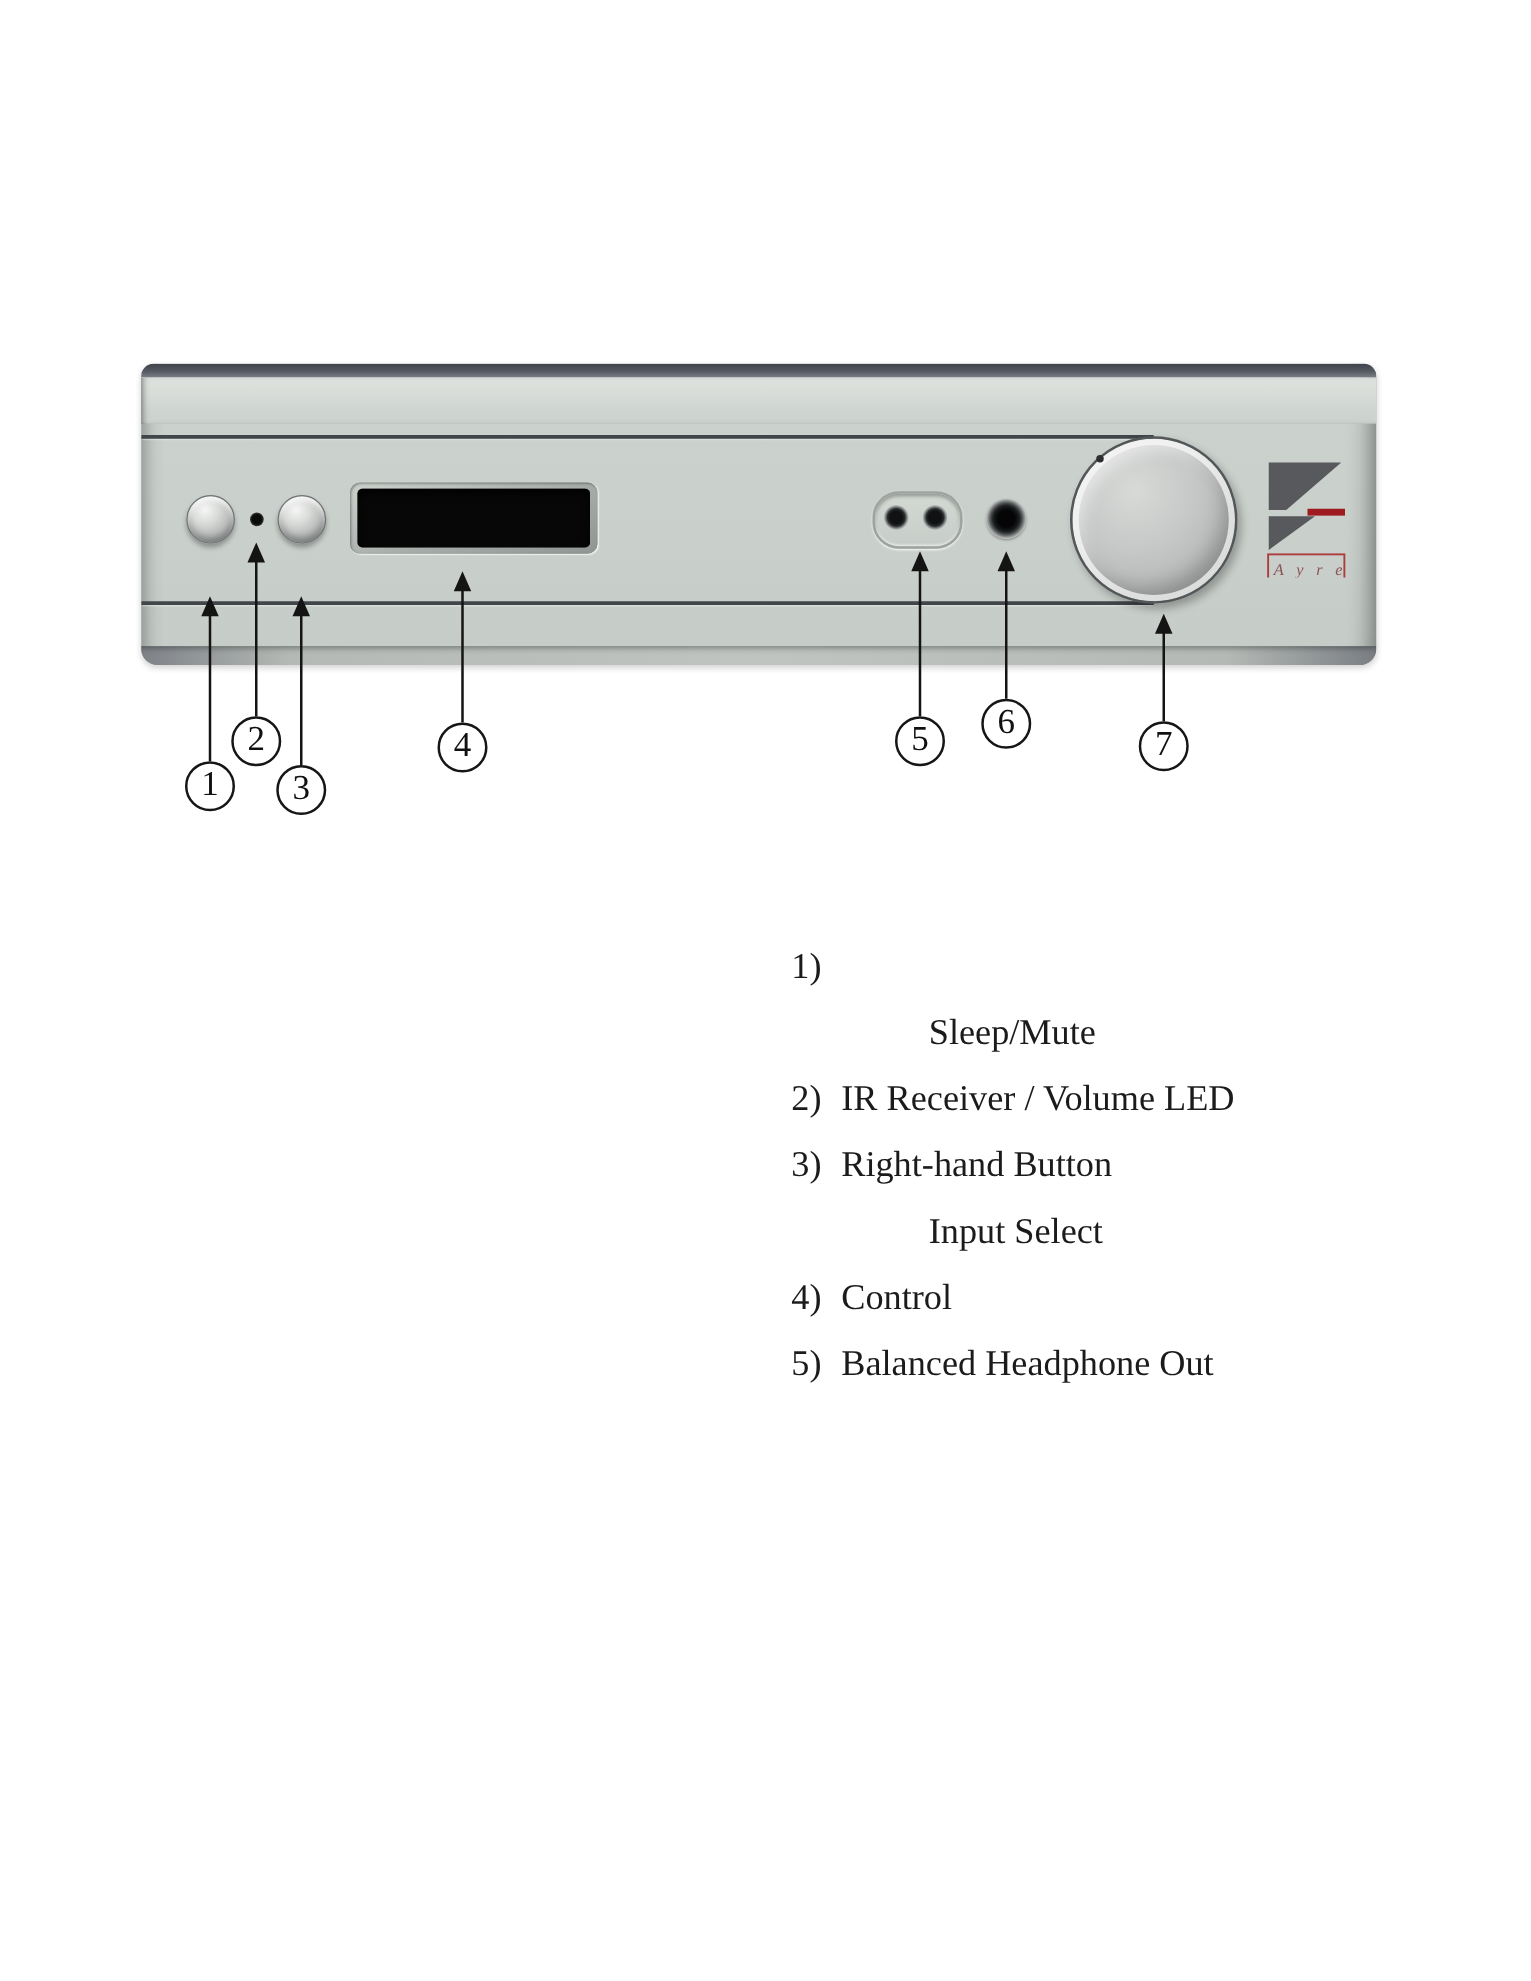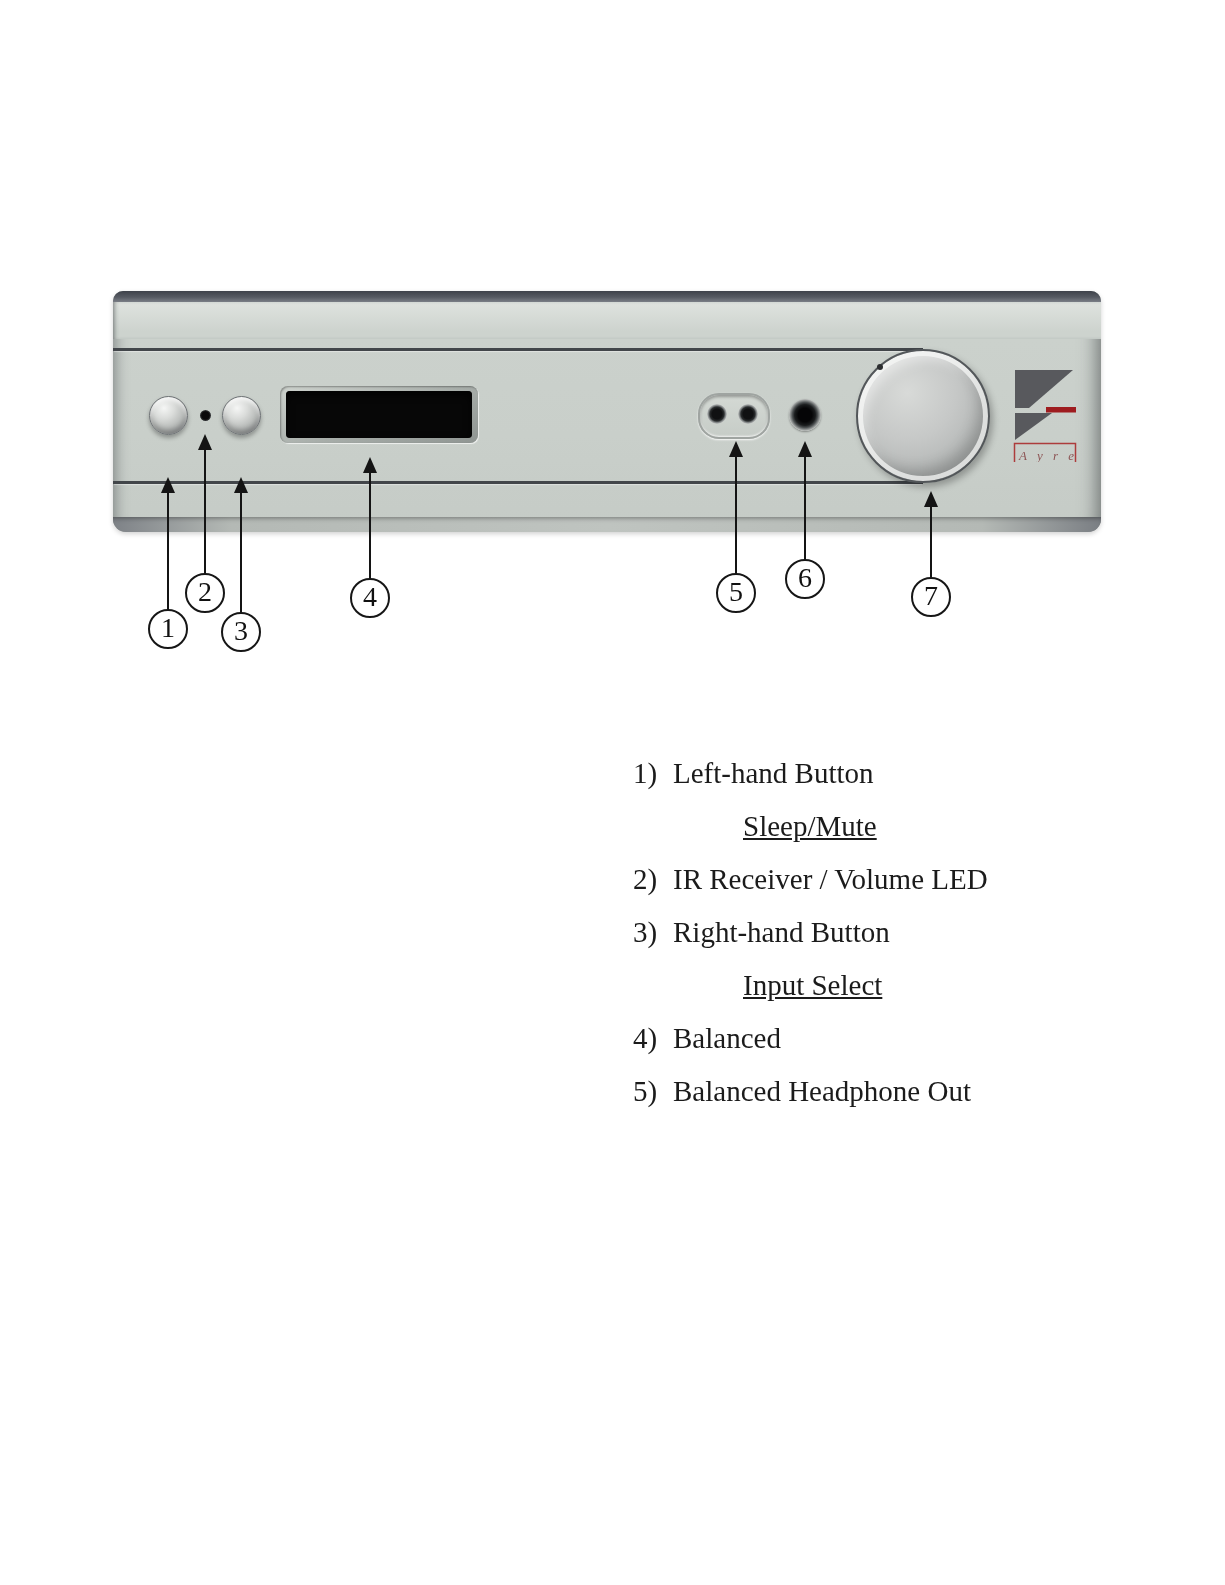--- a/index.html
+++ b/index.html
@@ -70,21 +70,21 @@
   .cline{position:absolute;top:13px;left:19px;width:2.4px;background:#141414;}
   .ccircle{position:absolute;bottom:0;left:0;width:40px;height:40px;border-radius:50%;
            border:2.5px solid #161616;background:#ffffff;box-sizing:border-box;
            display:flex;align-items:center;justify-content:center;
            font-size:28px;color:#111;line-height:1;padding-bottom:2px;}
 
   
   .legend{position:absolute;left:633px;top:747px;font-size:29px;color:#1b1b1b;}
   .lrow{display:flex;height:53px;line-height:53px;white-space:nowrap;}
   .lnum{width:40px;}
-  .lsub{height:53px;line-height:53px;padding-left:110px;white-space:nowrap;text-decoration:underline;}
+  .lsub{height:53px;line-height:53px;padding-left:110px;white-space:nowrap;}
 
   
   .pagenum{position:absolute;left:1066px;top:1453px;width:32px;text-align:center;
            font-size:29px;color:#141414;}
   .linkline{position:absolute;left:127px;top:1572px;width:144px;height:3px;background:#0000dd;}
   .bottomrule{position:absolute;left:0;top:1577px;width:1225px;height:5px;background:#101010;}
 </style>
 </head>
 <body>
 
@@ -157,35 +157,34 @@
   </div>
   <div class="callout" style="left:911px;top:491px;height:126px;">
     <div class="arrowhead"></div>
     <div class="cline" style="height:73px;"></div>
     <div class="ccircle">7</div>
   </div>
 
   <div class="legend">
     <div class="lrow">
       <span class="lnum">1)</span>
-      <span>Left-hand Button</span>
     </div>
     <div class="lsub">Sleep/Mute</div>
     <div class="lrow">
       <span class="lnum">2)</span>
       <span>IR Receiver / Volume LED</span>
     </div>
     <div class="lrow">
       <span class="lnum">3)</span>
       <span>Right-hand Button</span>
     </div>
     <div class="lsub">Input Select</div>
     <div class="lrow">
       <span class="lnum">4)</span>
-      <span>Balanced</span>
+      <span>Control</span>
     </div>
     <div class="lrow">
       <span class="lnum">5)</span>
       <span>Balanced Headphone Out</span>
     </div>
     <div class="lrow">
       <span class="lnum">6)</span>
     </div>
     <div class="lrow">
       <span class="lnum">7)</span>

